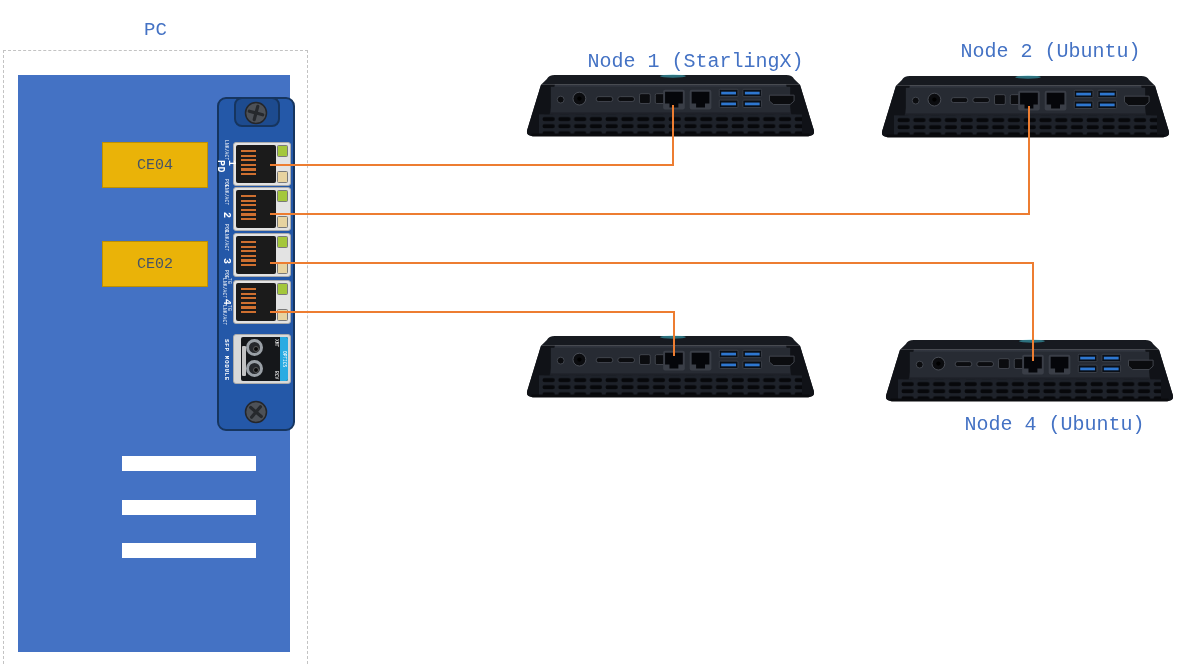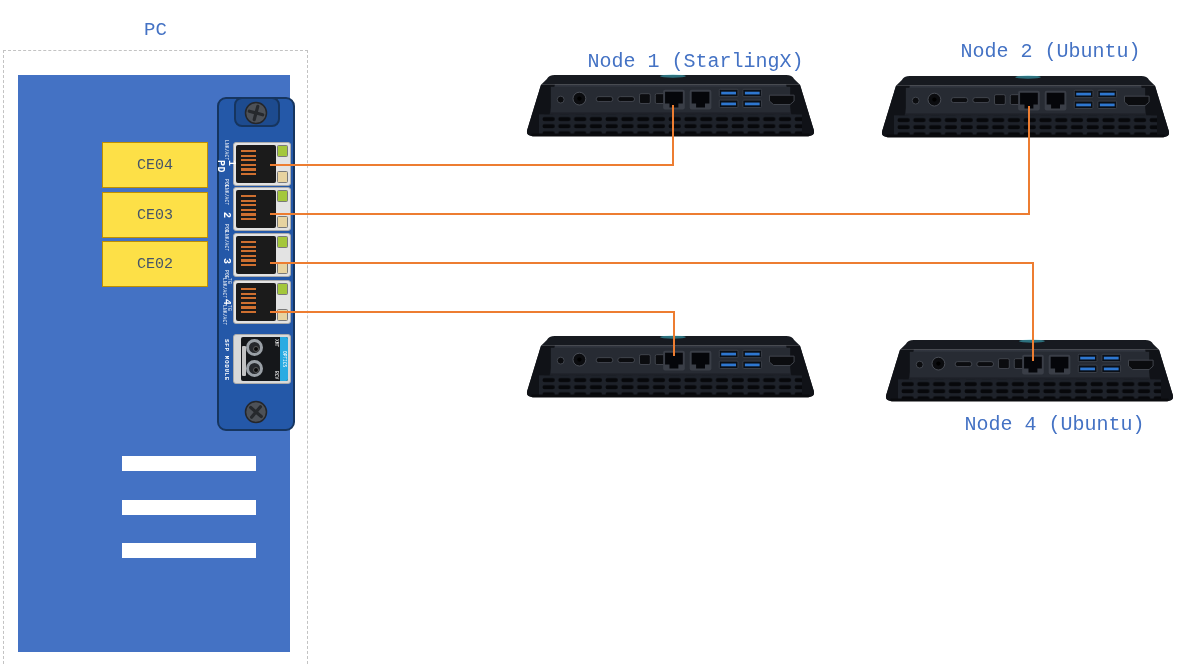--- a/index.html
+++ b/index.html
@@ -5,21 +5,21 @@
   html,body{margin:0;padding:0;background:#fff;}
   .canvas{position:relative;width:1180px;height:655px;background:#fff;overflow:hidden;
           font-family:Liberation Mono, monospace;margin-top:13px;}
   .abs{position:absolute;}
 
   
   .pc-box{left:3px;top:37px;width:305px;height:624px;border:1.5px dashed #C3C3C3;background:#fff;z-index:1;box-sizing:border-box;}
   .pc-label{left:3px;top:6px;width:305px;text-align:center;font-size:19px;color:#4472C4;z-index:2;}
   .pc-body{left:18px;top:62px;width:272px;height:577px;background:#4472C4;z-index:2;}
 
-  .ce-box{left:102px;width:106px;height:46px;background:#fde047;border:1.2px solid #BF9000;
+  .ce-box{left:102px;width:106px;height:46px;background:#eab308;border:1.2px solid #BF9000;
           box-sizing:border-box;z-index:3;display:flex;align-items:center;justify-content:center;
           font-size:15px;color:#44546A;}
   .ce-0{top:129px;} .ce-1{top:179px;} .ce-2{top:228px;} .ce-3{top:277px;}
 
   .white-bar{left:122px;width:134px;height:15px;background:#fff;z-index:3;}
   .wb-0{top:443px;} .wb-1{top:487px;} .wb-2{top:530px;}
 
   
   .card{left:217px;top:84px;width:78px;height:334px;background:#2458A8;border:2.5px solid #16355F;
         border-radius:9px;z-index:5;box-sizing:border-box;}
@@ -82,21 +82,20 @@
 </head>
 <body>
 
 <div class="canvas">
 
   <div class="abs pc-box"></div>
   <div class="abs pc-label">PC</div>
   <div class="abs pc-body"></div>
 
   <div class="abs ce-box ce-0">CE04</div>
-  <div class="abs ce-box ce-1">CE03</div>
   <div class="abs ce-box ce-2">CE02</div>
 
   <div class="abs white-bar wb-0"></div>
   <div class="abs white-bar wb-1"></div>
   <div class="abs white-bar wb-2"></div>
 
   <div class="abs card">
     <div class="notch"></div>
     <svg class="screw screw-top" viewBox="0 0 26 26">
       <circle cx="13" cy="13" r="10.5" fill="#4D5157" stroke="#24262A" stroke-width="1.5"></circle>

